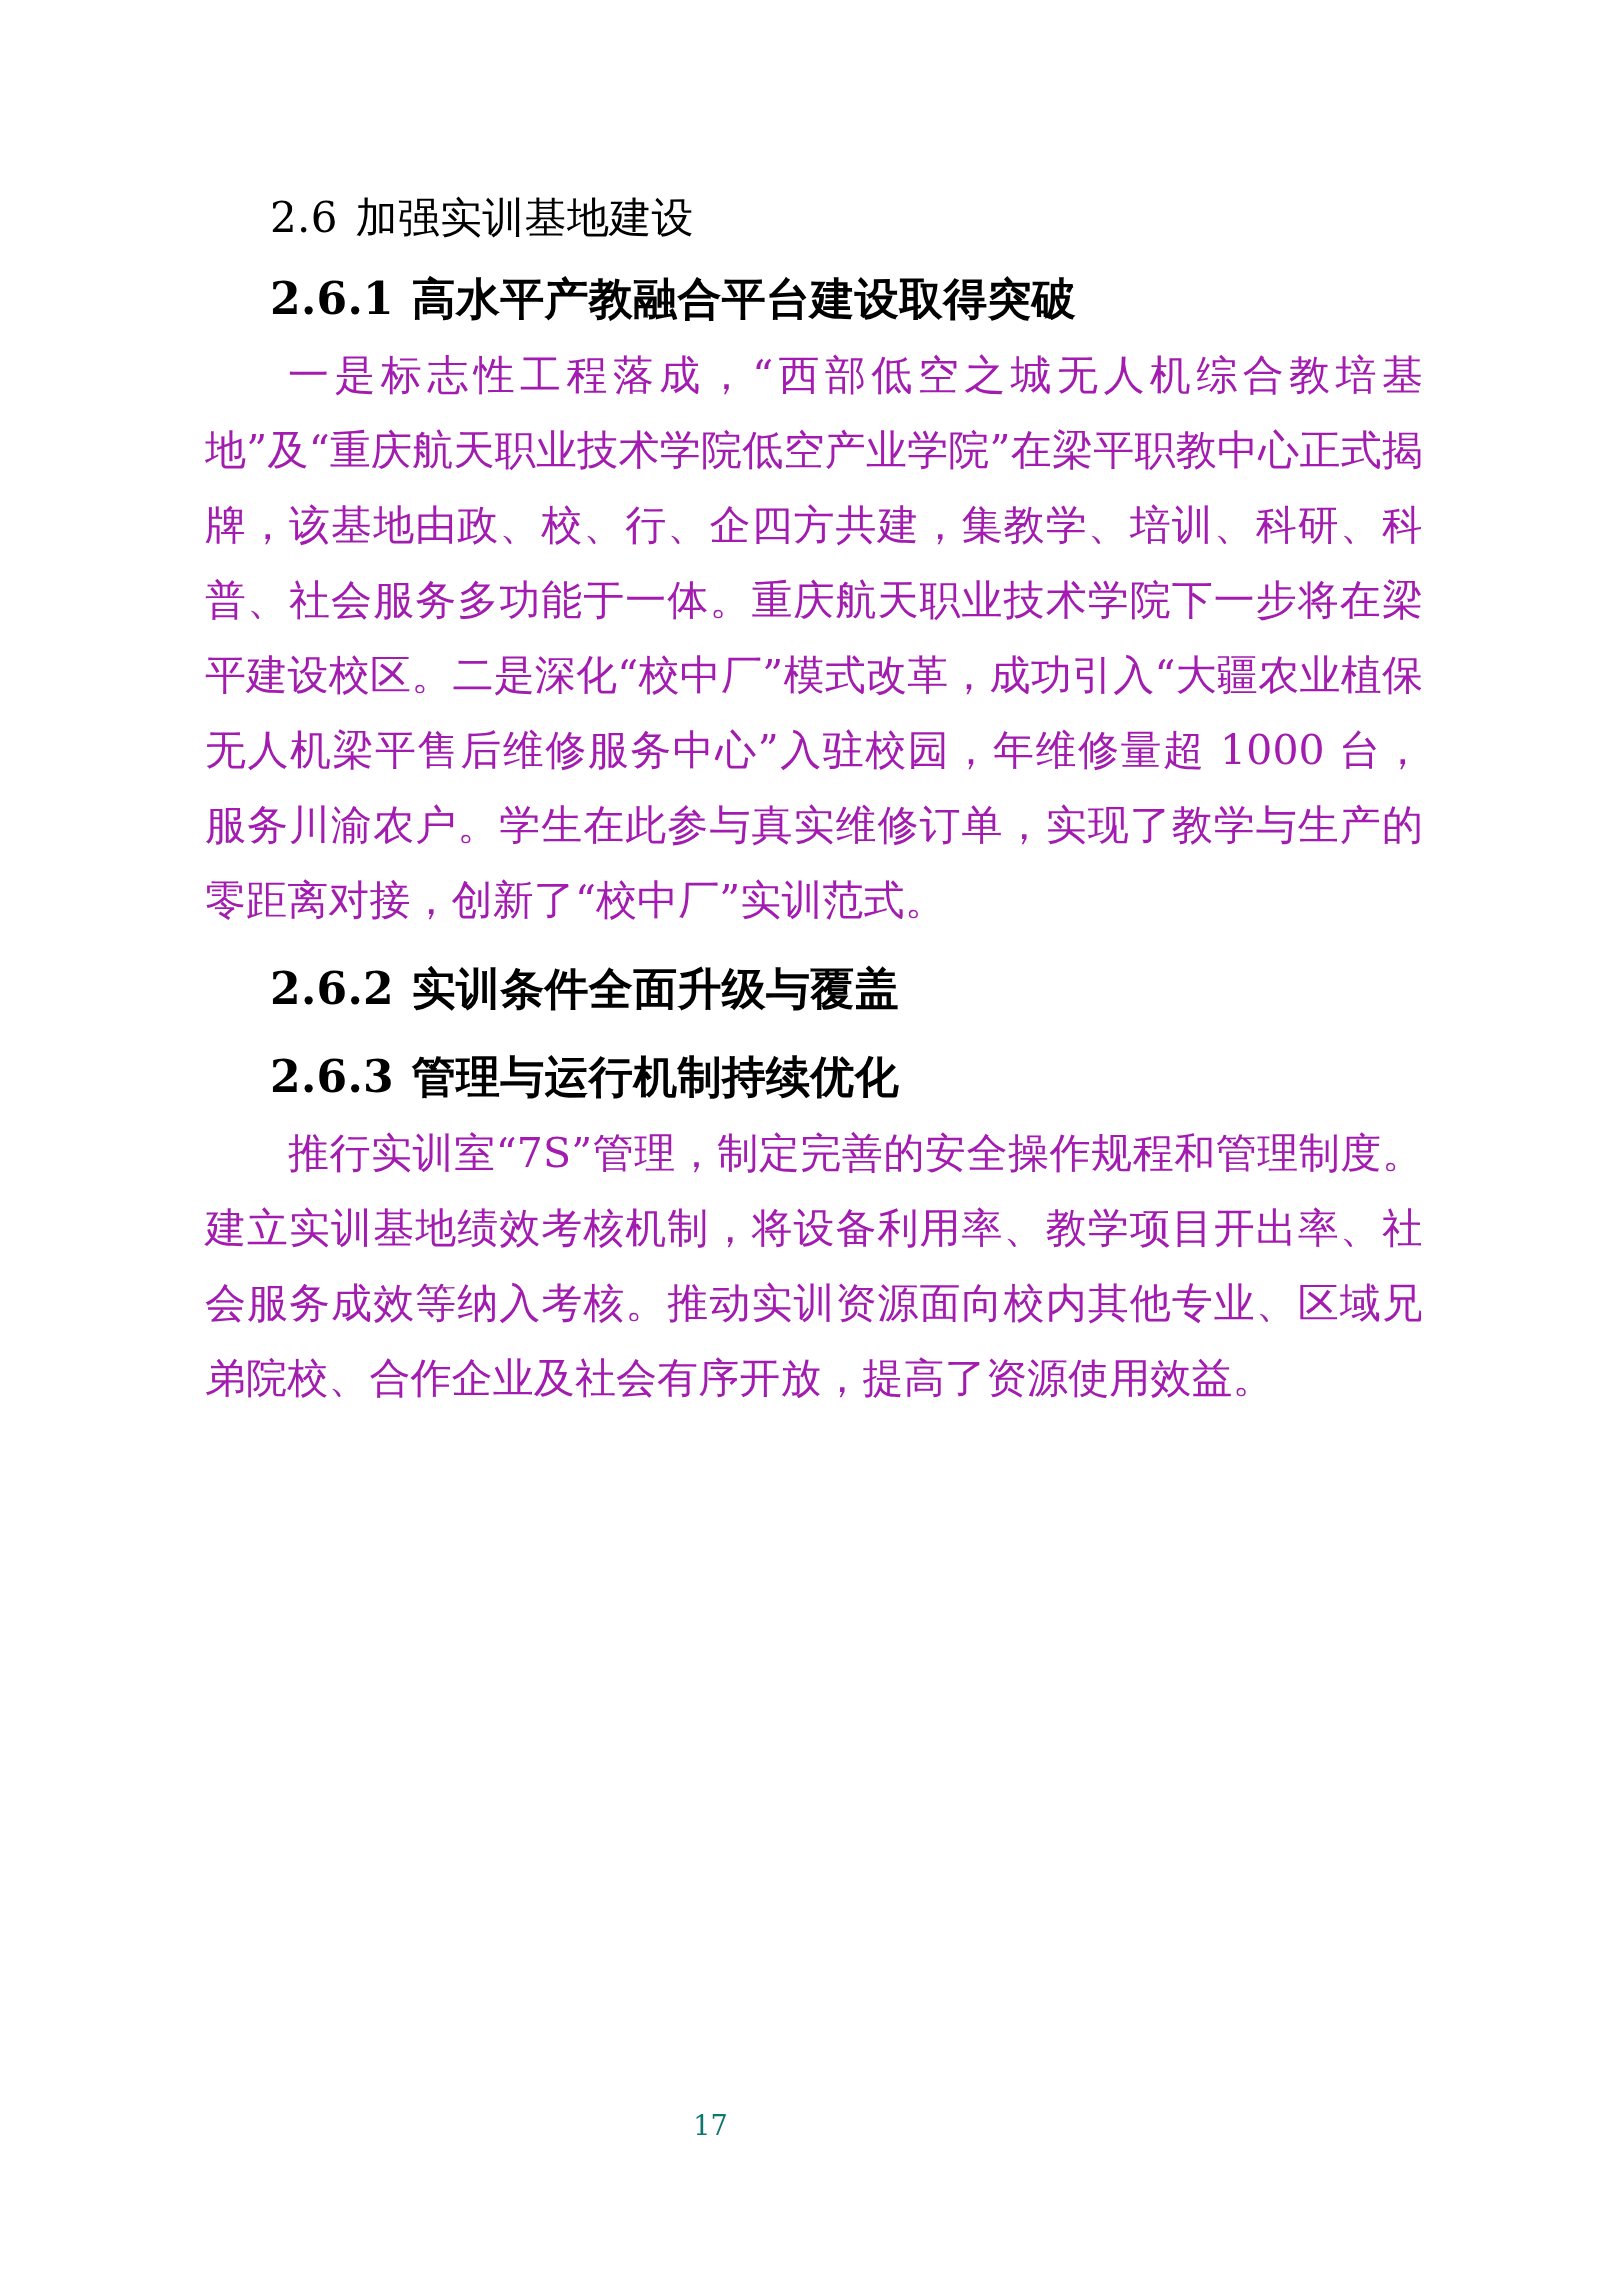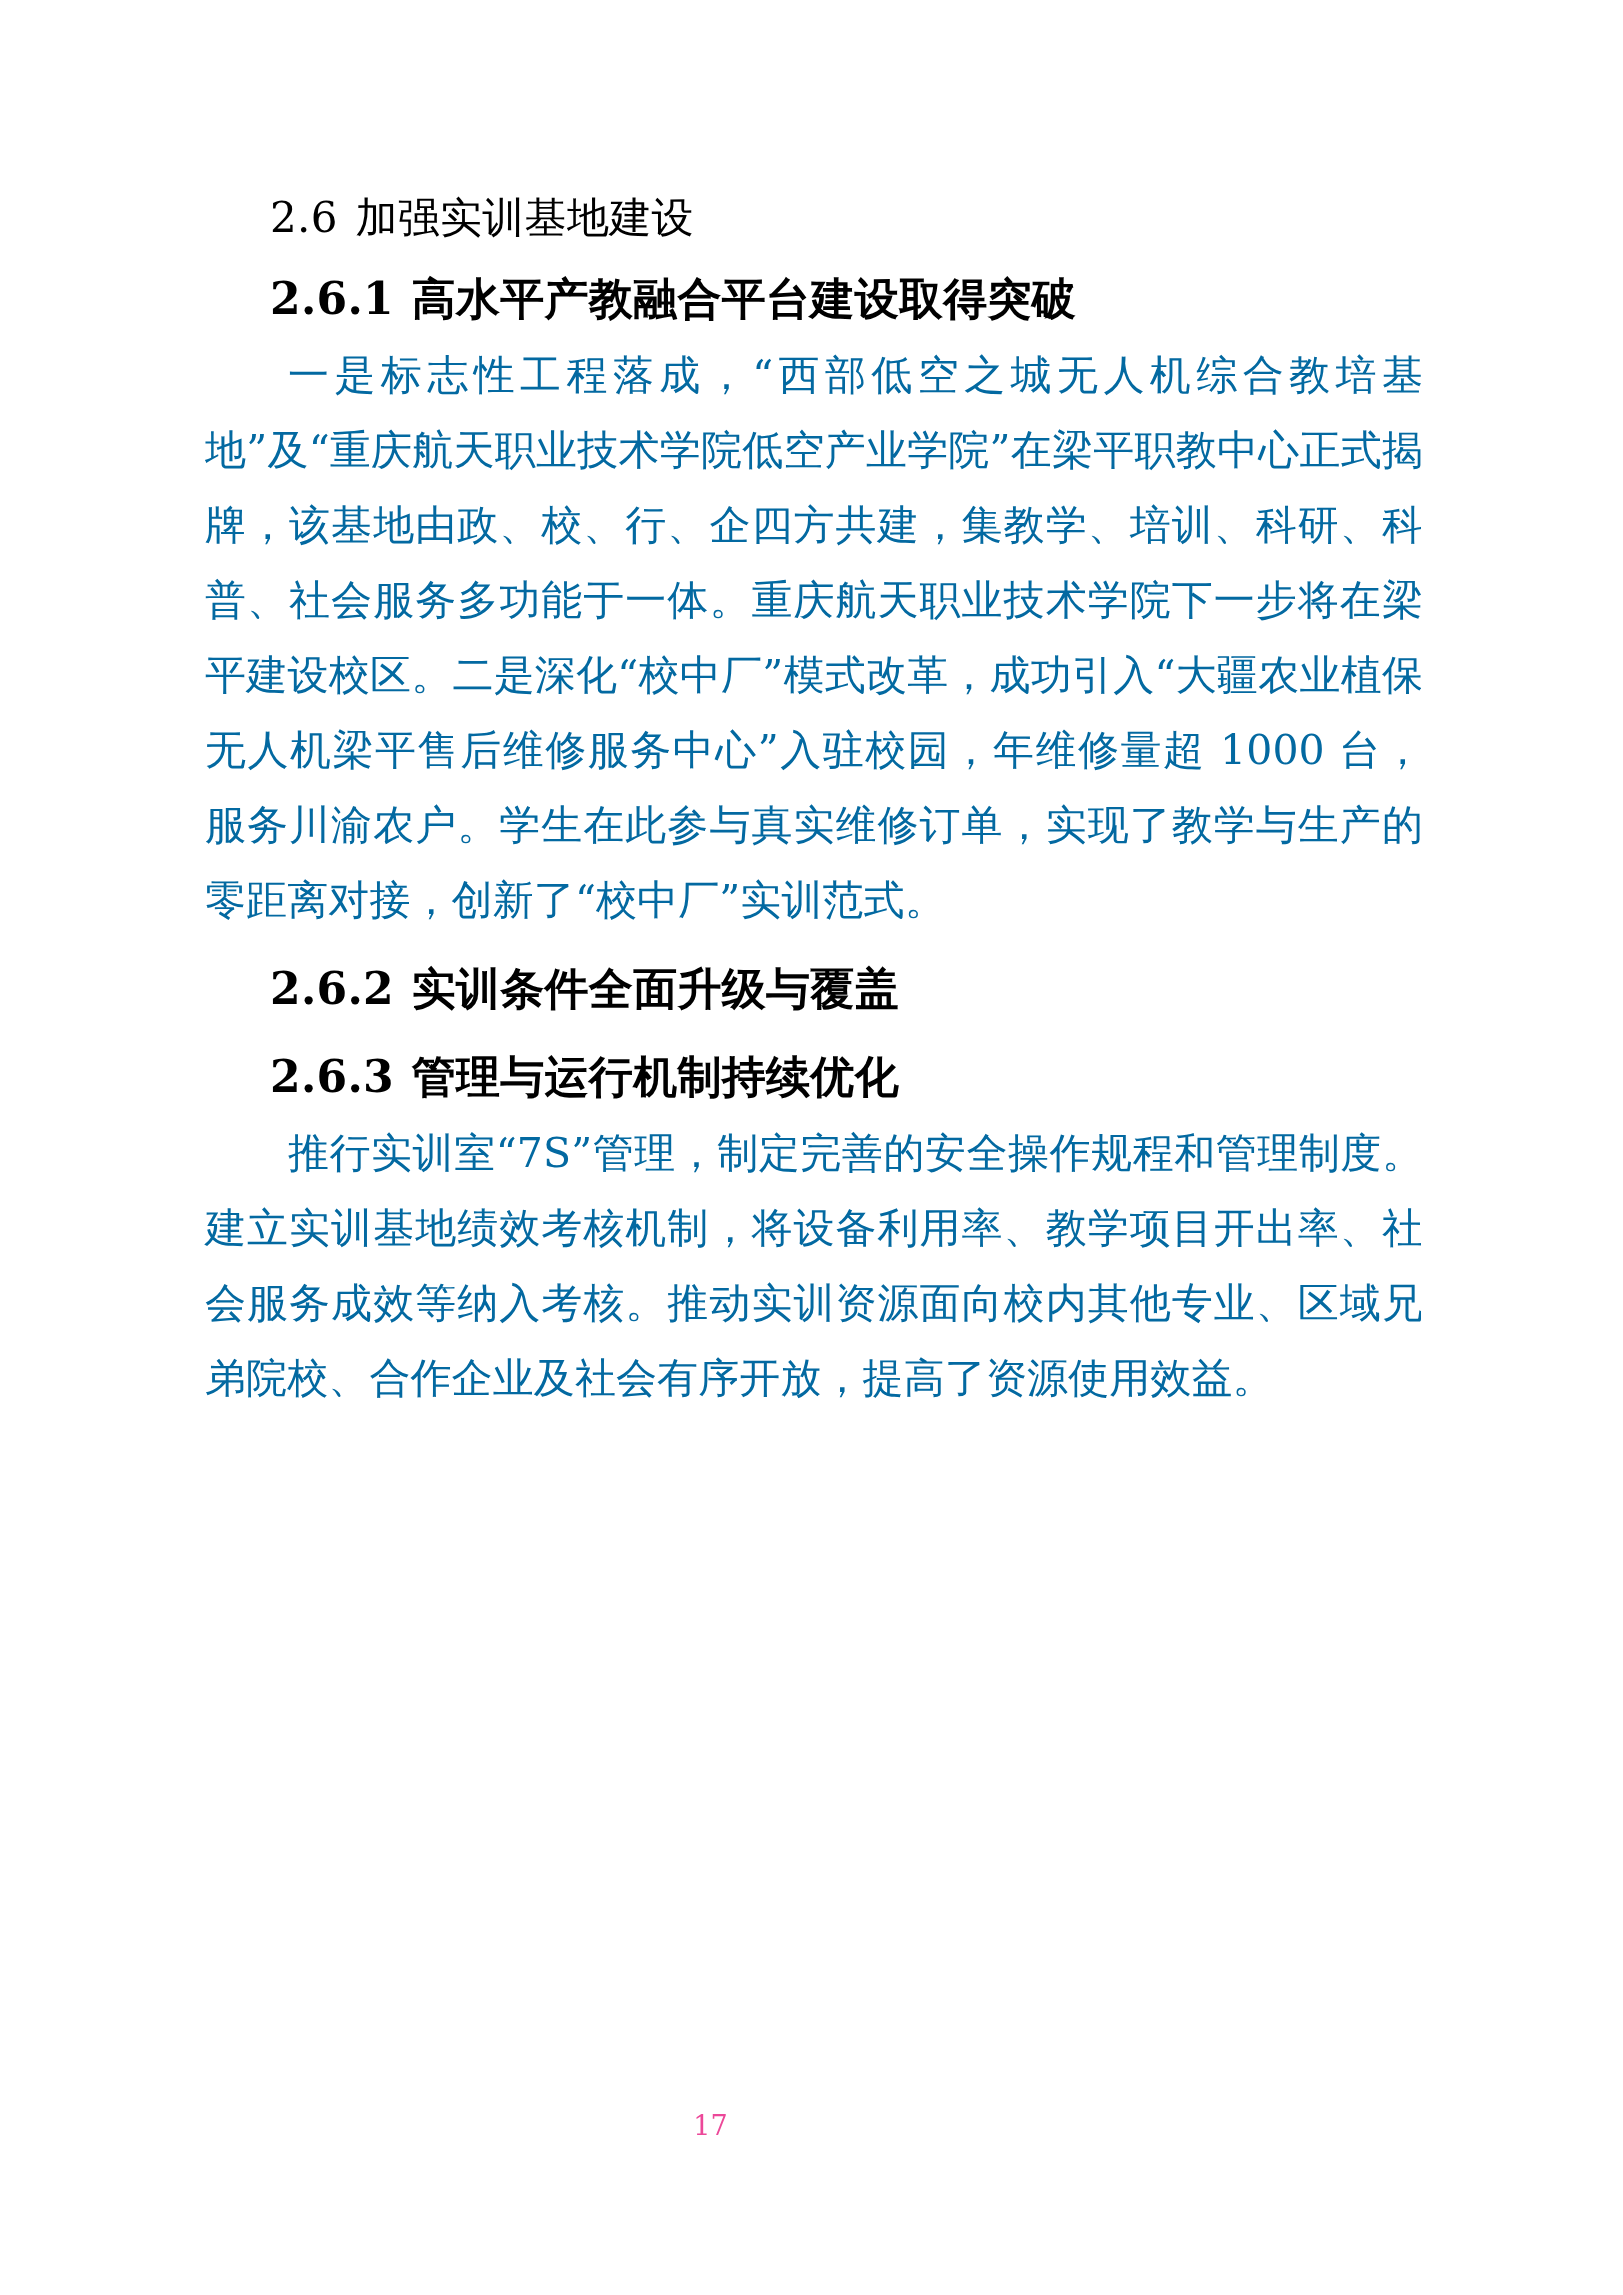--- a/index.html
+++ b/index.html
@@ -48,41 +48,41 @@
   }
   .h2 .num, .h3 .num {
     font-family: "DejaVu Serif", "Liberation Serif", serif;
     margin-right: 17.7px;
   }
 
   
   .para {
     font-size: 41px;
     line-height: 1.83;
-    color: #0369a1;
+    color: #a21caf;
     margin: 0 0 2.7px 0;
     text-indent: 83px;
     text-align: justify;
     text-justify: inter-character;
     letter-spacing: 0.1px;
     word-break: break-all;
   }
 
   .spacer-sm { height: 6.8px; }
   .spacer-md { height: 12.3px; }
 
   
   .page-number {
     position: absolute;
     left: 0;
     right: 0;
     top: 2110px;
     text-align: center;
     font-size: 27px;
-    color: #ec4899;
+    color: #0f766e;
     font-family: "DejaVu Serif", "Liberation Serif", serif;
   }
 </style>
 </head>
 <body>
 
 <div class="page">
 
   <div class="content">
 

